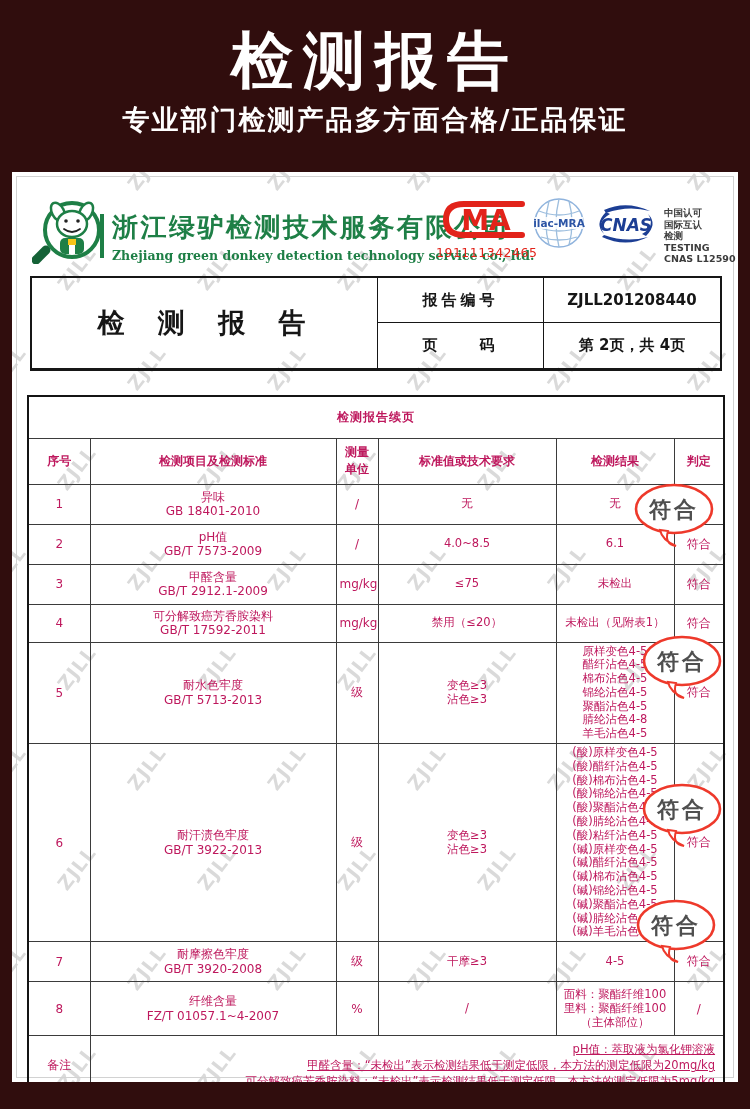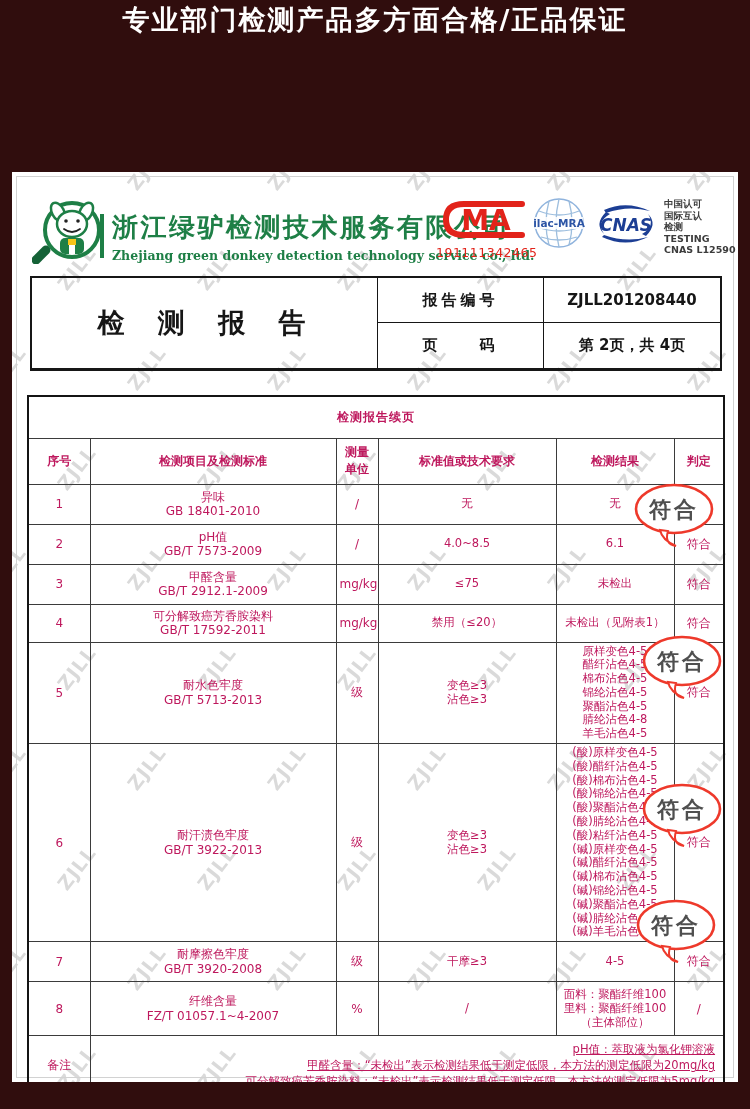--- a/index.html
+++ b/index.html
@@ -26,21 +26,21 @@
   .company-logo { position:absolute; left:20px; top:28px; }
   .brand-bar { position:absolute; left:88px; top:42px; width:4px; height:44px; background:#1e7f46; }
   .company-names { position:absolute; left:100px; top:38px; width:420px; }
   .company-cn { font-size:26px; font-weight:bold; color:#1e7f46; letter-spacing:2.5px; white-space:nowrap; }
   .company-en { margin-top:3px; font-size:12.5px; font-weight:bold; color:#1e7f46; font-family:"DejaVu Serif","Liberation Serif",serif; white-space:nowrap; }
 
   .cma-wrap { position:absolute; left:424px; top:24px; width:96px; text-align:center; }
   .cma-num { margin-top:2px; font-size:12.5px; color:#e2231a; letter-spacing:.5px; }
   .ilac-wrap { position:absolute; left:521px; top:25px; }
   .cnas-wrap { position:absolute; left:580px; top:32px;text-decoration:underline; }
-  .acc-block { position:absolute; left:652px; top:26px; line-height:11.5px; }
+  .acc-block { position:absolute; left:652px; top:35px; line-height:11.5px; }
   .acc-line { font-size:9.5px; font-weight:bold; color:#3c3c3c; }
 
   
   .rh { position:absolute; left:18px; top:104px; width:692px; display:grid; grid-template-columns:346px 166px 1fr; grid-template-rows:45px 45px; border:2px solid #161616; border-bottom-width:3px; color:#161616; }
   .rh-title { grid-row:1/3; display:flex; align-items:center; justify-content:center; font-size:27px; font-weight:bold; letter-spacing:12px; border-right:1px solid #161616;margin-left:6px; }
   .rh-cell { display:flex; align-items:center; justify-content:center; font-size:15px; font-weight:bold; }
   .rh-label { letter-spacing:4px; border-right:1px solid #161616; }
   .rh-bb { border-bottom:1px solid #161616; }
 
   
@@ -61,20 +61,21 @@
   .stamp svg { display:block; }
 
   .logo-svg, .cert-svg { display:block; }
 </style>
 </head>
 <body>
 
 <div id="stage">
 
   <div class="banner">
+    <div class="banner-title">检测报告</div>
     <div class="banner-sub">专业部门检测产品多方面合格/正品保证</div>
   </div>
 
   <div class="page">
     <div class="wm-layer">
         <span class="wm" style="left: -30px; top: -15px;">ZJLL</span>
         <span class="wm" style="left: 110px; top: -15px;">ZJLL</span>
         <span class="wm" style="left: 250px; top: -15px;">ZJLL</span>
         <span class="wm" style="left: 390px; top: -15px;">ZJLL</span>
         <span class="wm" style="left: 530px; top: -15px;">ZJLL</span>

